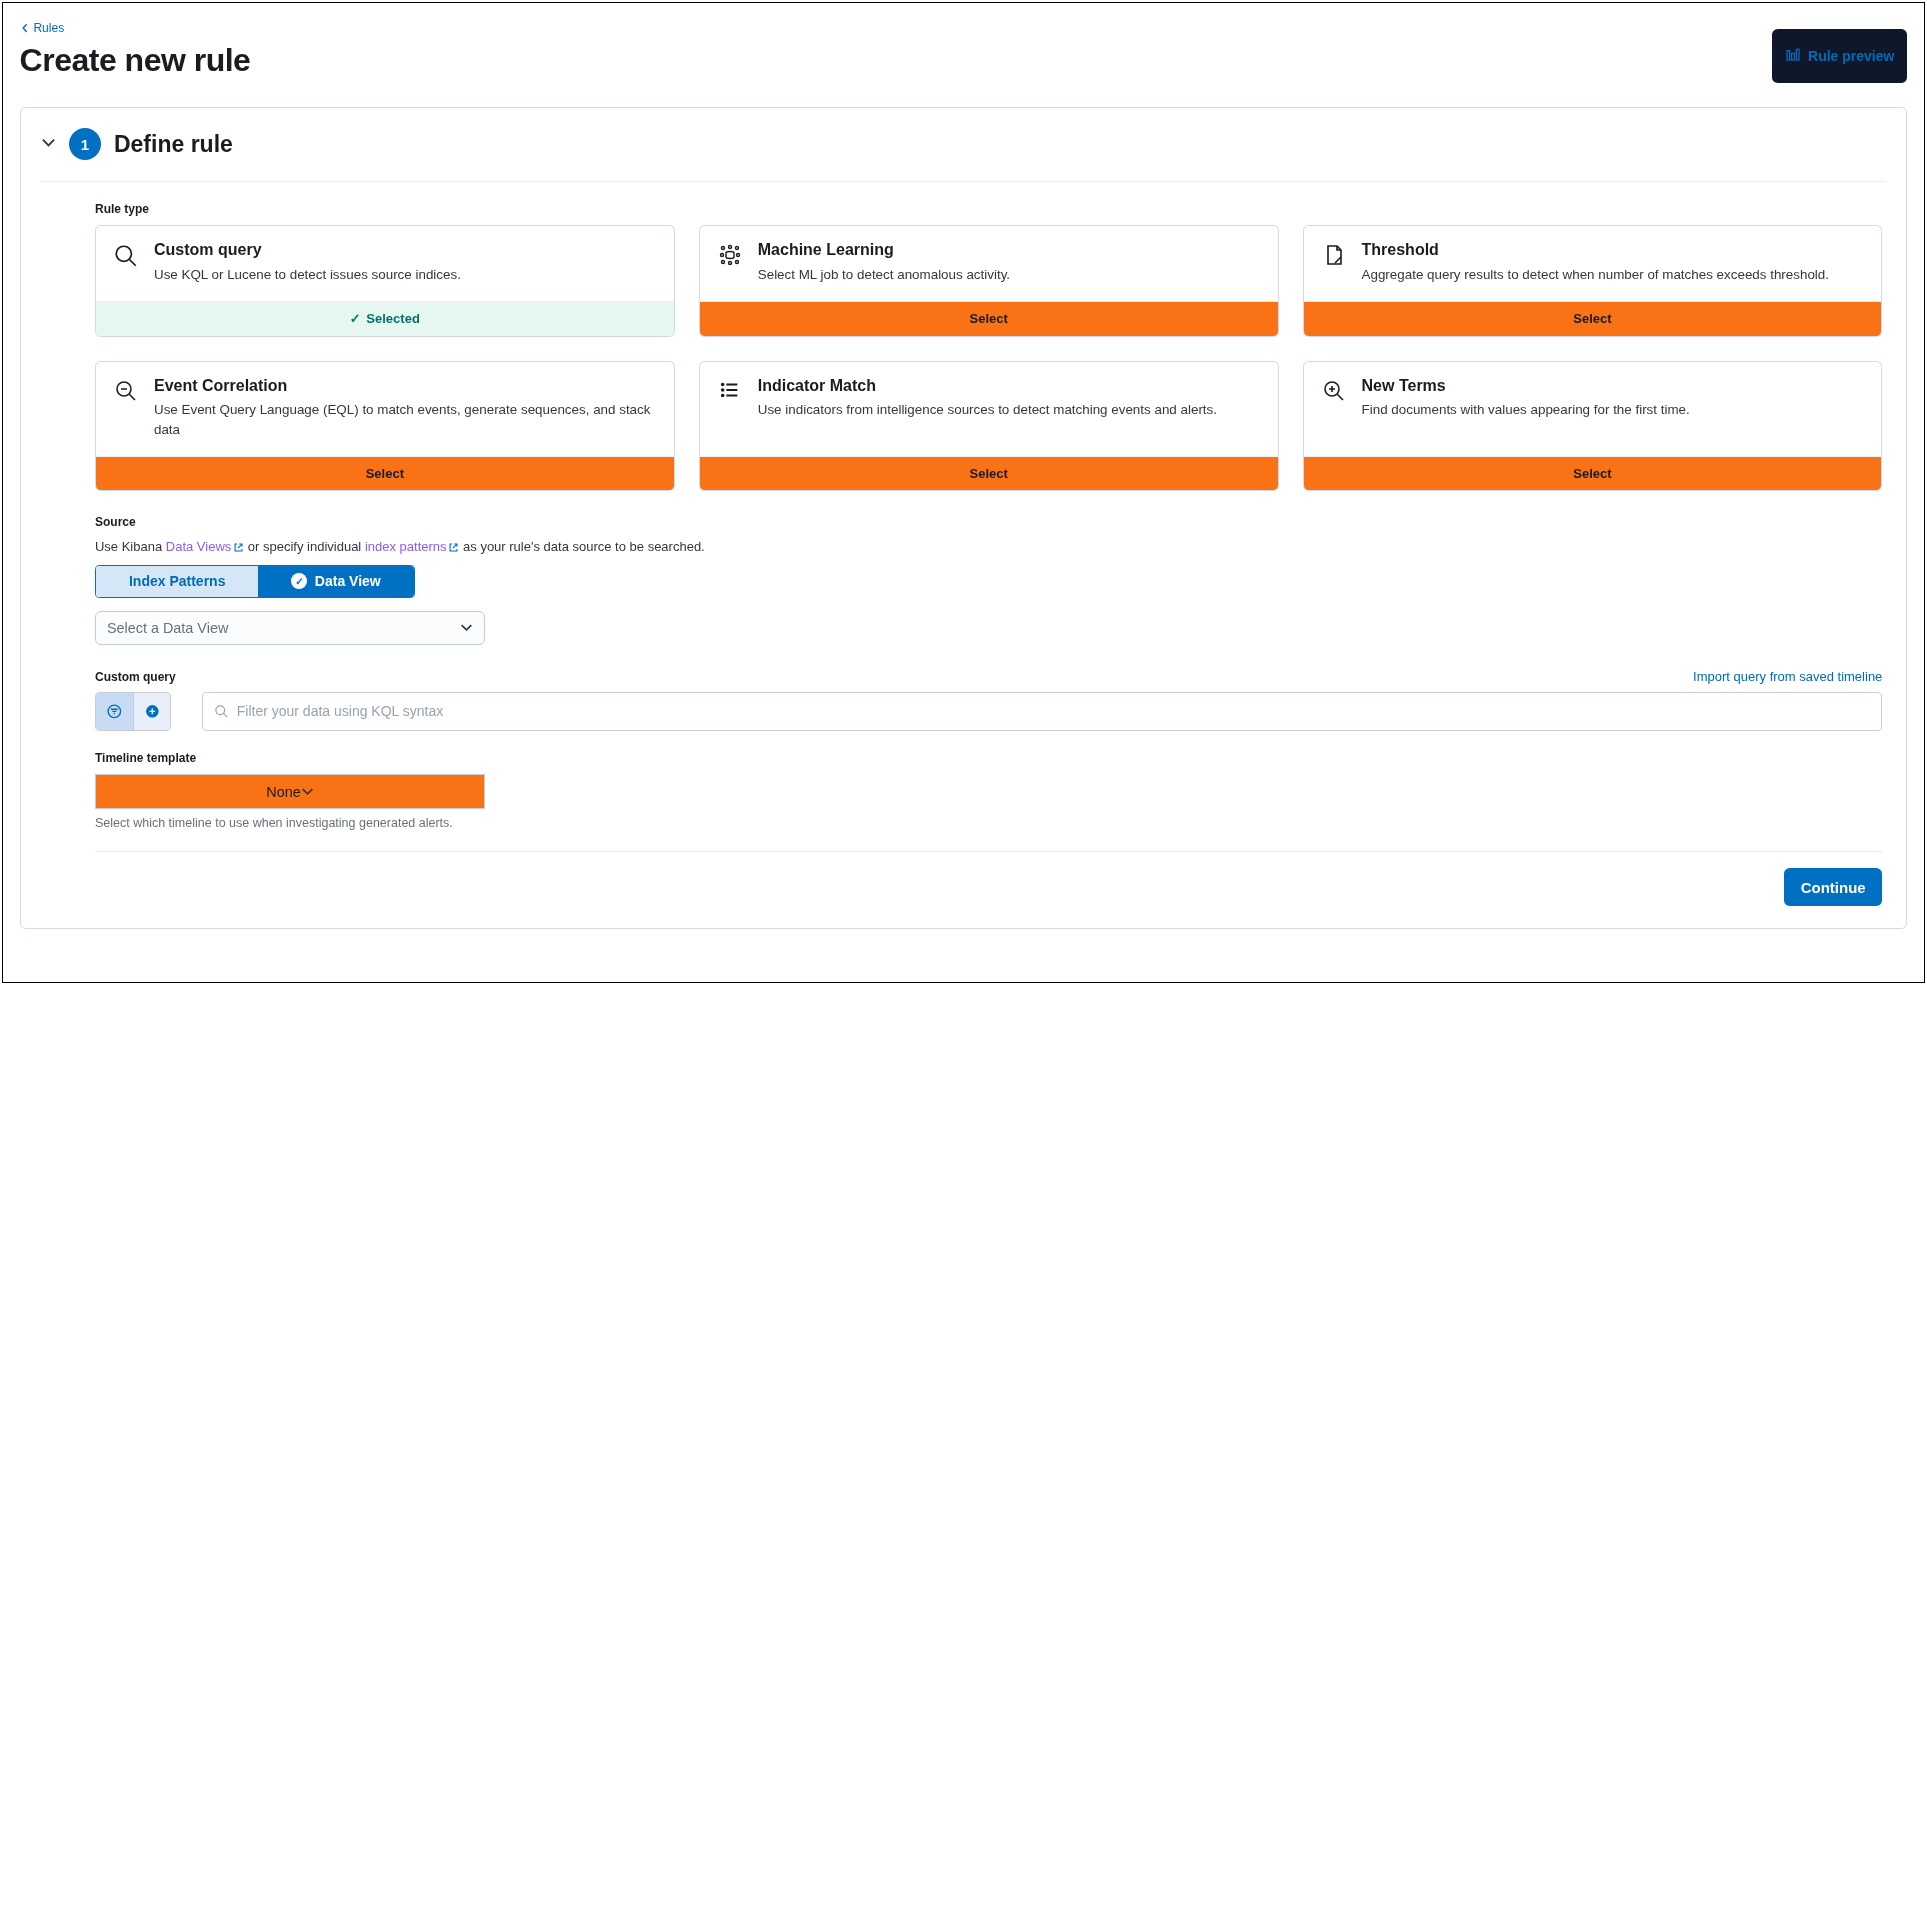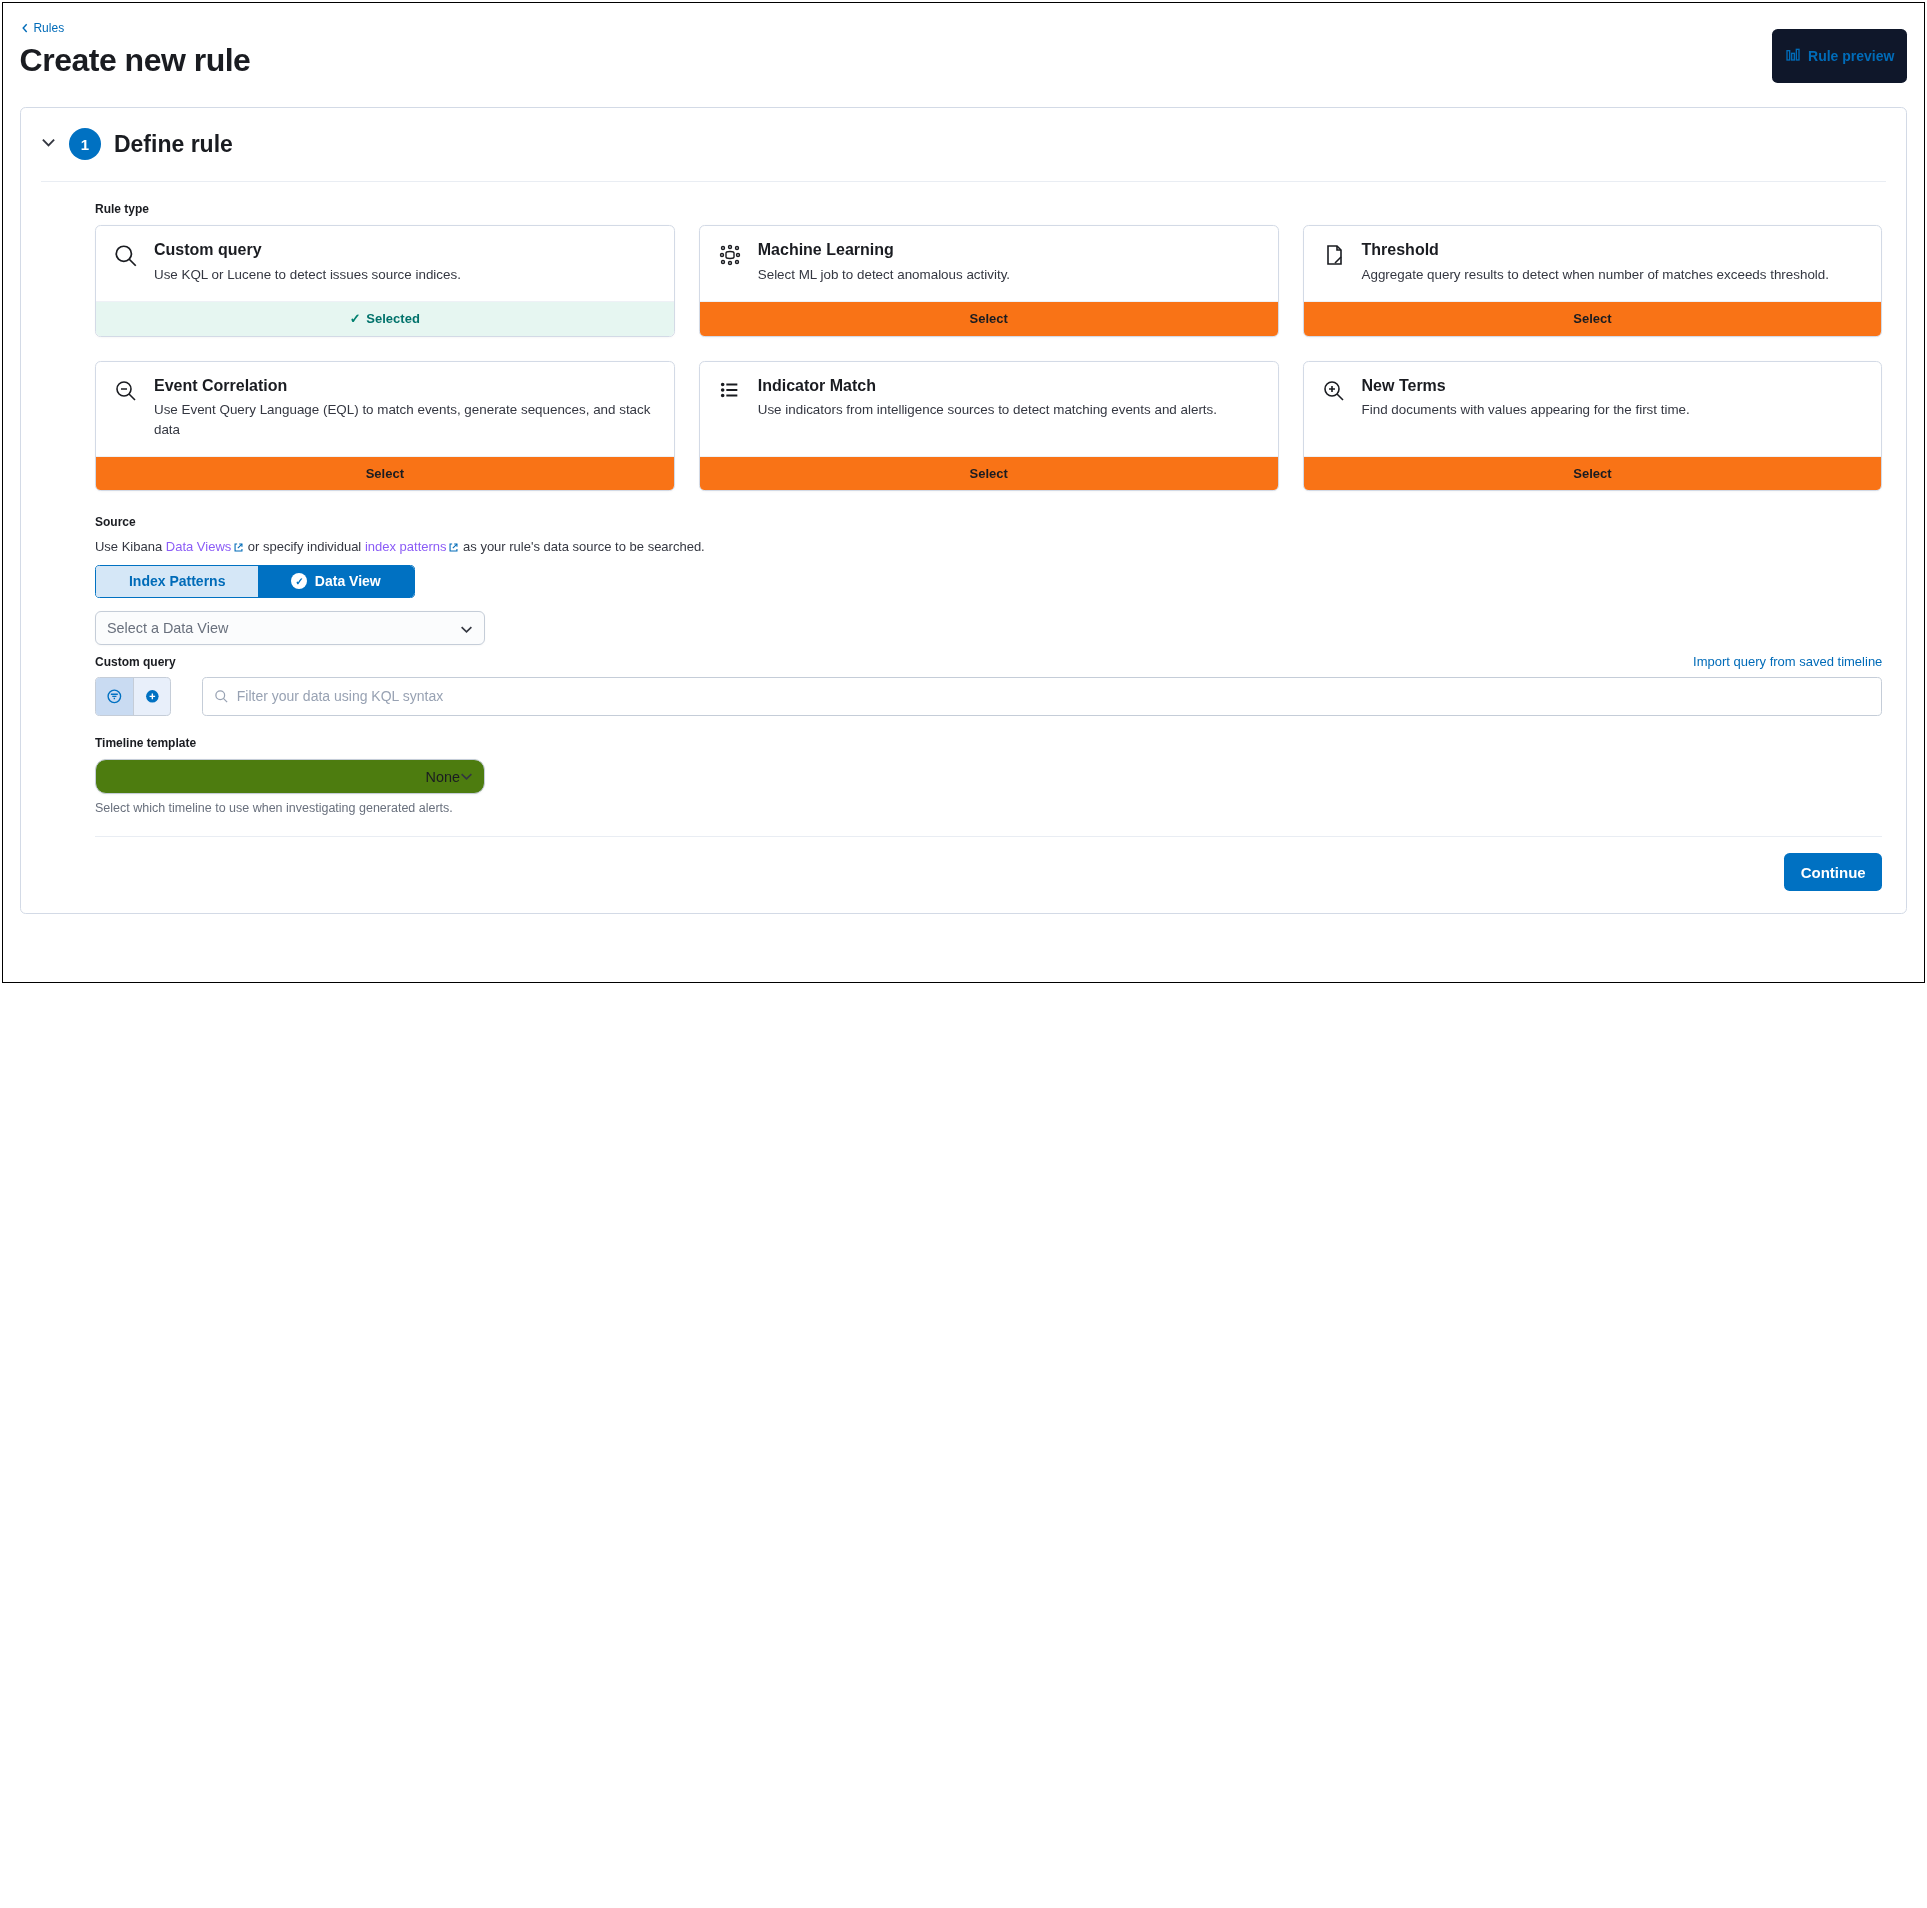--- a/index.html
+++ b/index.html
@@ -140,31 +140,31 @@
   }
   .seg-btn.active { background: #0071c2; color: #fff; }
   .seg-btn.active .check-circle { display:inline-flex; }
   .check-circle {
     width: 16px; height: 16px; border-radius: 50%;
     background: #fff; color: #0071c2;
     align-items: center; justify-content: center; font-size: 10.2px;
     display: none;
   }
   .select-box {
-    display: flex; align-items: flex-end; justify-content: space-between;
+    display: flex; align-items: center; justify-content: space-between;
     border: 0.9px solid #c5cdd8;
     border-radius: 6px;
     padding: 8.3px 11px;
     width: 390px;
     font-size: 14.4px;
     color: #69707d;
     background: #fbfcfd;
     box-shadow: 0 0.9px 1.9px rgba(0,0,0,0.03);
     cursor: pointer;
-    margin-bottom: 9px;
+    margin-bottom: 24px;
   }
   .query-header {
     display: flex; justify-content: space-between; align-items: flex-end;
     margin-bottom: 7.4px;
   }
   .import-link { color: #006bb8; font-size: 13px; font-weight: 500; cursor: pointer; }
   .query-row { display: flex; gap: 7.4px; margin-bottom: 20.4px; }
   .query-tools {
     display: inline-flex;
     border: 0.9px solid #c5cdd8;
@@ -189,28 +189,28 @@
     font-size: 14px;
     background: #fff;
     margin-left: 24px;
   }
   .kql-input input {
     border: none; outline: none; flex: 1; font-size: 14px;
     background: transparent; color: #343741;
   }
   .kql-input input::placeholder { color: #98a2b3; }
   .timeline-select {
-    display: flex; align-items: center; justify-content: flex-end;
+    display: flex; align-items: center; justify-content: center;
     border: 0.9px solid #c5cdd8;
-    border-radius: 11px;
+    border-radius: 0;
     padding: 8.3px 11px;
     width: 390px;
     font-size: 14.4px;
     color: #1a1c21;
-    background: #4d7c0f;
+    background: #f97316;
     box-shadow: 0 0.9px 1.9px rgba(0,0,0,0.04);
     cursor: pointer;
   }
   .helper-text { font-size: 12.5px; color: #69707d; margin-top: 7.4px; }
   .divider { border: none; border-top: 0.9px solid #e9edf3; margin: 20.4px 0 16.7px; }
   .footer-row { display: flex; justify-content: flex-end; }
   .continue-btn {
     background: #0071c2; color: #fff; border: none;
     border-radius: 5.6px; padding: 10.2px 16.7px;
     font-size: 15px; font-weight: 600; cursor: pointer;

